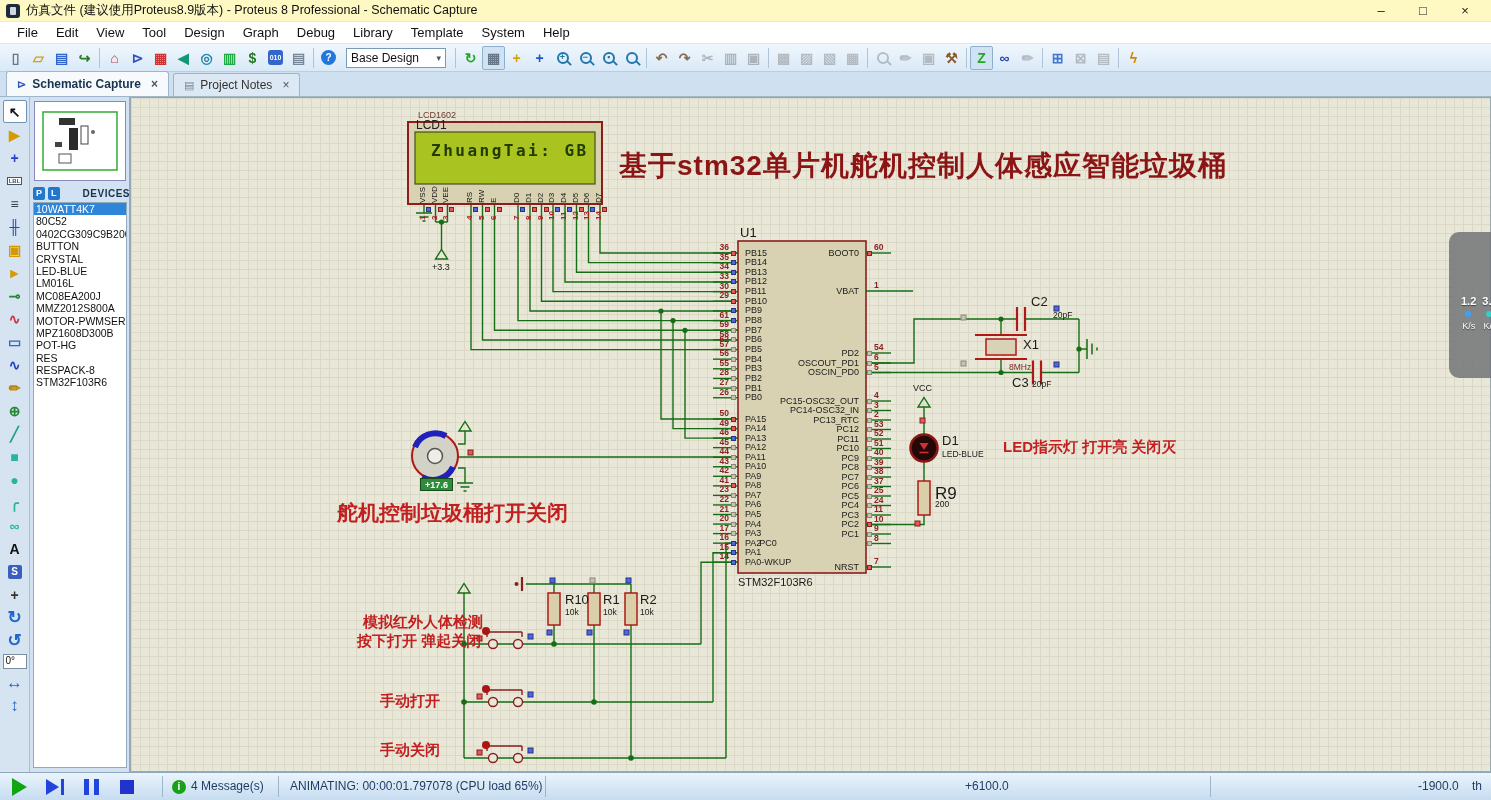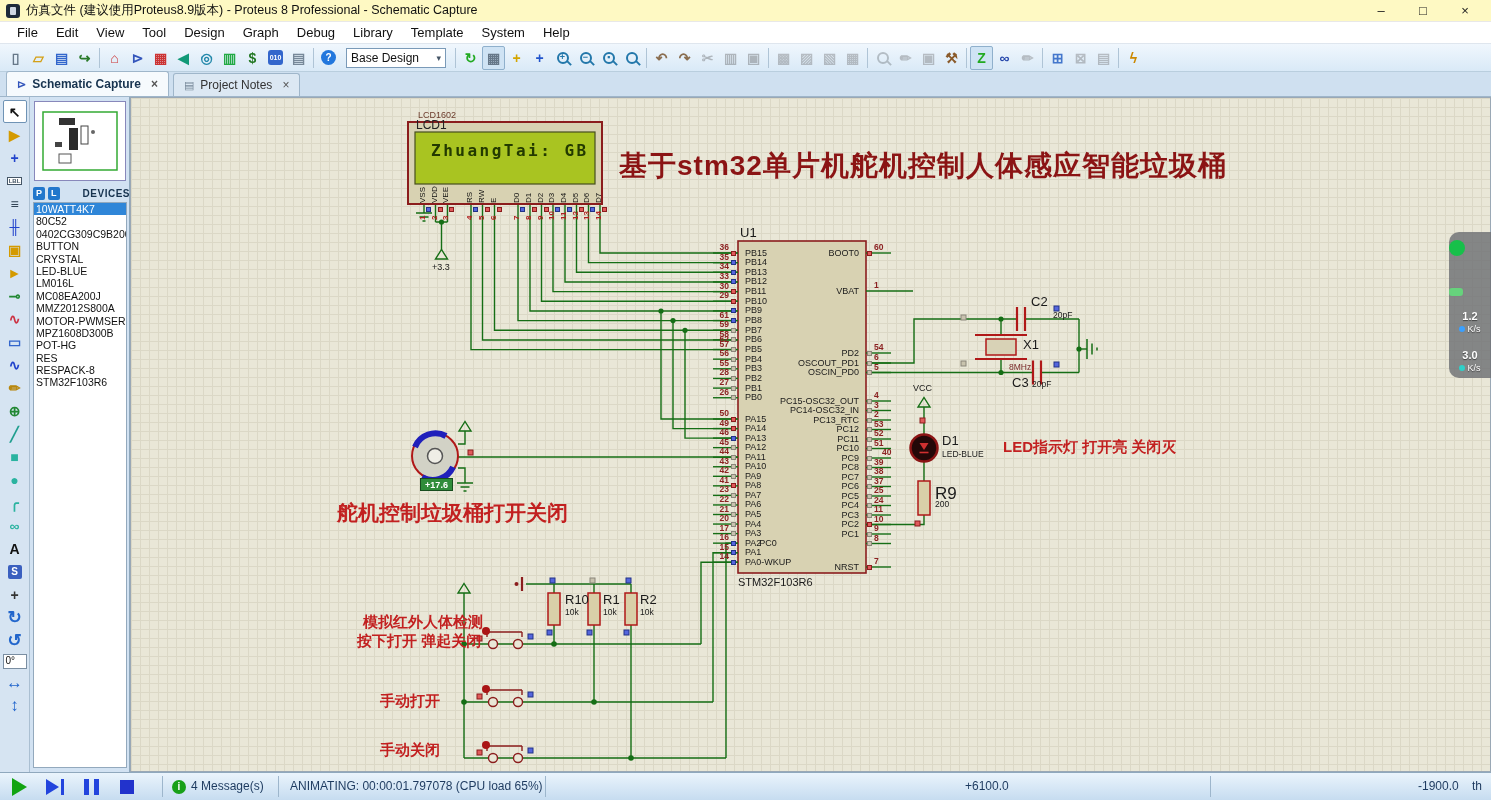--- a/index.html
+++ b/index.html
@@ -81,21 +81,21 @@
   .sbtn2 { width:26px; height:22px; display:flex; align-items:center; justify-content:center; gap:2px;}
   .shape-play { width:0; height:0; border-left:15px solid #12a412; border-top:9px solid transparent; border-bottom:9px solid transparent;}
   .shape-step { width:0; height:0; border-left:13px solid #2244dd; border-top:8px solid transparent; border-bottom:8px solid transparent;}
   .shape-stepbar { width:3px; height:16px; background:#2244dd;}
   .shape-pausebar { width:5px; height:16px; background:#2244dd; margin:0 1.5px;}
   .shape-stop { width:14px; height:14px; background:#2233cc;}
   .msgicon { width:14px; height:14px; border-radius:50%; background:#18a018; color:#fff; font-size:10px; font-weight:bold; display:inline-flex; align-items:center; justify-content:center; margin-right:5px;}
   .sbtext { position:absolute; top:6px; white-space:nowrap;}
 
   
-  .overlay { position:absolute; right:0; top:232px; width:42px; height:146px; background:rgba(110,112,116,.82); border-radius:10px 0 0 10px; display:flex; flex-direction:column; padding-top:8px; gap:6px;}
+  .overlay { position:absolute; right:0; top:232px; width:42px; height:146px; background:rgba(110,112,116,.82); border-radius:10px 0 0 10px; display:flex; flex-direction:row; align-items:center; padding-top:8px; gap:6px;}
   .od { width:16px; height:16px; border-radius:50%; background:#17c04a; }
   .og { width:14px; height:8px; border-radius:3px; background:#66d27c; margin-top:26px;}
   .ospeed { color:#fff; font-size:11px; font-weight:bold; text-align:center; line-height:12px; text-shadow:0 1px 1px rgba(0,0,0,.5); margin-top:8px;}
   .ospeed .u { font-size:9px; font-weight:normal; }
   .odot { display:inline-block; width:6px; height:6px; border-radius:50%; margin-right:2px;}
   .odot.blue{background:#3aa0ff;} .odot.teal{background:#2fd0c8;}
 </style>
 </head>
 <body>
 
@@ -755,21 +755,21 @@
       <div class="pin-name pin-name-right" style="left: 746px; top: 413.5px;">PC13_RTC</div>
       <div class="pin-num" style="left: 873px; top: 417.5px;">53</div>
       <div class="sq sq-gray" style="left: 866px; top: 426px;"></div>
       <div class="pin-name pin-name-right" style="left: 746px; top: 423px;">PC12</div>
       <div class="pin-num" style="left: 873px; top: 427px;">52</div>
       <div class="sq sq-gray" style="left: 866px; top: 435.5px;"></div>
       <div class="pin-name pin-name-right" style="left: 746px; top: 432.5px;">PC11</div>
       <div class="pin-num" style="left: 873px; top: 436.5px;">51</div>
       <div class="sq sq-gray" style="left: 866px; top: 445px;"></div>
       <div class="pin-name pin-name-right" style="left: 746px; top: 442px;">PC10</div>
-      <div class="pin-num" style="left: 873px; top: 446px; margin-left: 8px;">40</div>
+      <div class="pin-num" style="left: 873px; top: 446px;">40</div>
       <div class="sq sq-gray" style="left: 866px; top: 454.5px;"></div>
       <div class="pin-name pin-name-right" style="left: 746px; top: 451.5px;">PC9</div>
       <div class="pin-num" style="left: 873px; top: 455.5px;">39</div>
       <div class="sq sq-gray" style="left: 866px; top: 464px;"></div>
       <div class="pin-name pin-name-right" style="left: 746px; top: 461px;">PC8</div>
       <div class="pin-num" style="left: 873px; top: 465px;">38</div>
       <div class="sq sq-gray" style="left: 866px; top: 473.5px;"></div>
       <div class="pin-name pin-name-right" style="left: 746px; top: 470.5px;">PC7</div>
       <div class="pin-num" style="left: 873px; top: 474.5px;">37</div>
       <div class="sq sq-gray" style="left: 866px; top: 483px;"></div>

